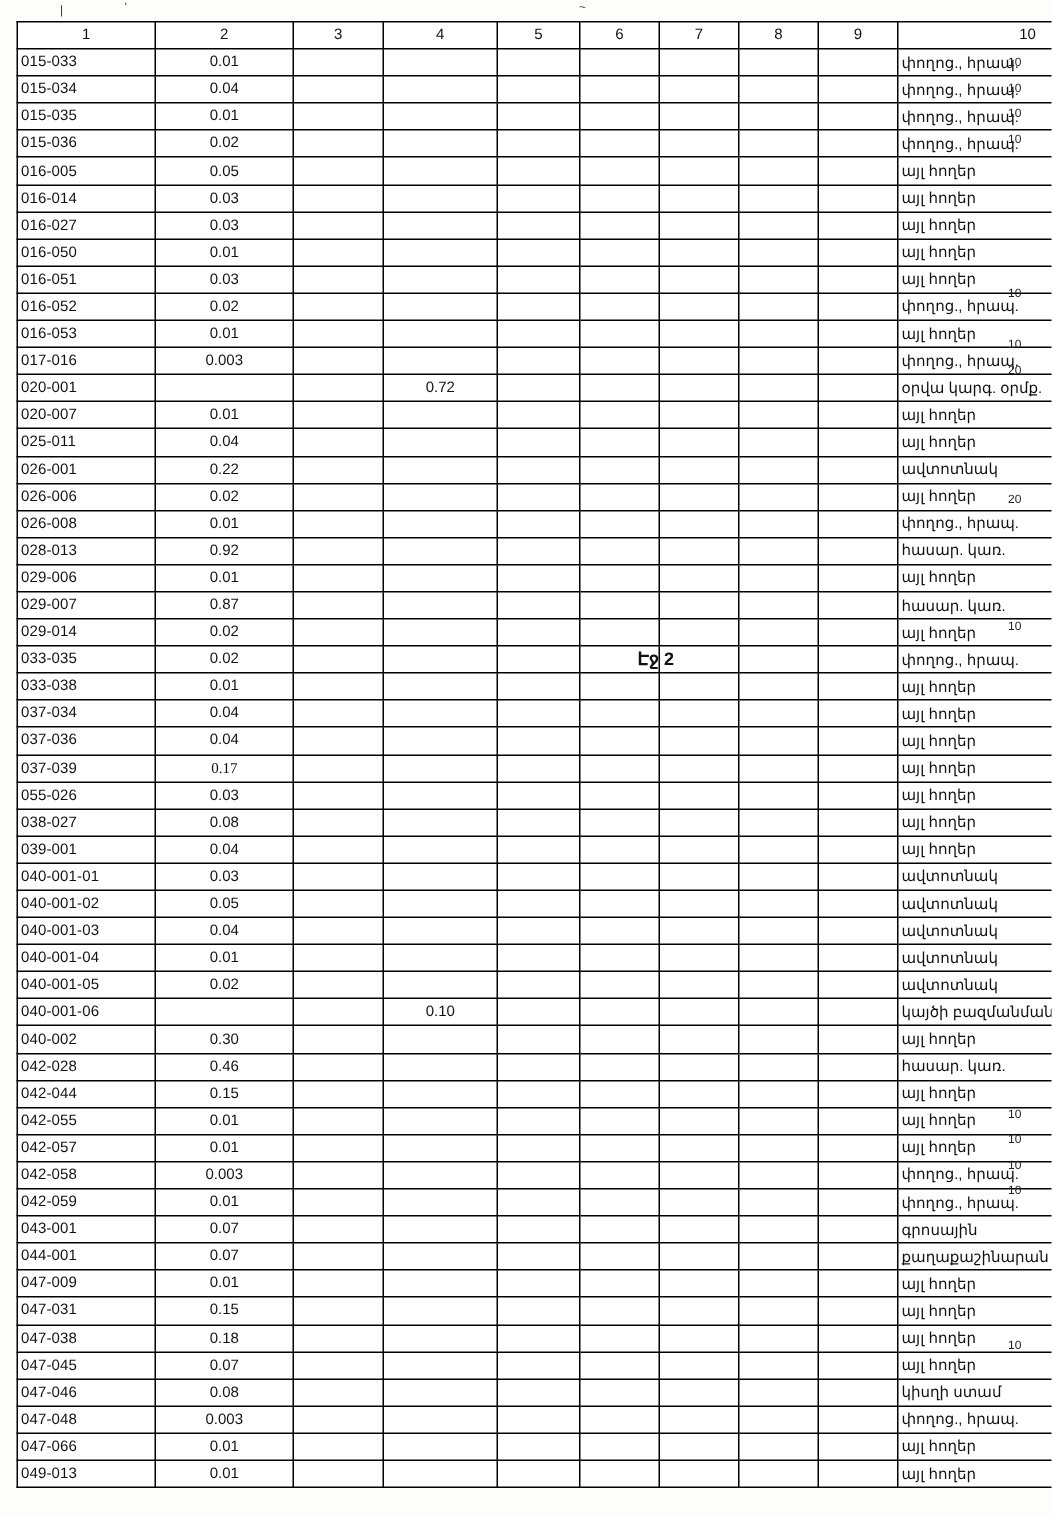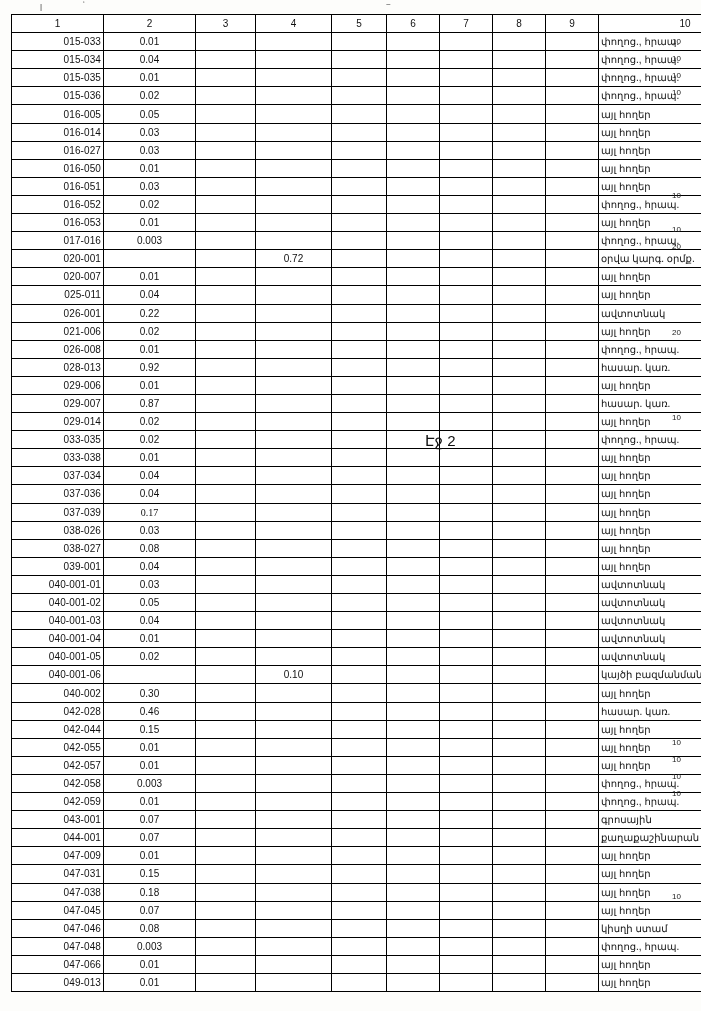--- a/index.html
+++ b/index.html
@@ -67,21 +67,21 @@
   col.c3 { width: 60px; }
   col.c4 { width: 76px; }
   col.c5 { width: 55px; }
   col.c6 { width: 53px; }
   col.c7 { width: 53px; }
   col.c8 { width: 53px; }
   col.c9 { width: 53px; }
   col.c10 { width: 173px; }
 
   td.code {
-    text-align: right;
+    text-align: left;
     padding-left: 3px;
     font-size: 10px;
     letter-spacing: 0.1px;
   }
   td.num {
     text-align: center;
     font-size: 10px;
   }
   td.blank { }
   td.desc {
@@ -101,22 +101,22 @@
   }
   .margin-notes .mn {
     position: absolute;
     left: 0;
     font-size: 8px;
     color: #222;
     white-space: nowrap;
   }
   .float-note {
     position: absolute;
-    font-size: 15px;
-    font-weight: normal;
+    font-size: 12px;
+    font-weight: bold;
     color: #111;
     white-space: nowrap;
   }
 </style>
 </head>
 <body>
 
 <div class="page">
 
   <div class="top-marks">
@@ -339,21 +339,21 @@
           <td class="blank"></td>
           <td class="num"></td>
           <td class="blank"></td>
           <td class="blank"></td>
           <td class="blank"></td>
           <td class="blank"></td>
           <td class="blank"></td>
           <td class="desc">ավտոտնակ</td>
         </tr>
         <tr>
-          <td class="code">021-006</td>
+          <td class="code">026-006</td>
           <td class="num">0.02</td>
           <td class="blank"></td>
           <td class="num"></td>
           <td class="blank"></td>
           <td class="blank"></td>
           <td class="blank"></td>
           <td class="blank"></td>
           <td class="blank"></td>
           <td class="desc">այլ հողեր</td>
         </tr>
@@ -471,21 +471,21 @@
           <td class="blank"></td>
           <td class="num"></td>
           <td class="blank"></td>
           <td class="blank"></td>
           <td class="blank"></td>
           <td class="blank"></td>
           <td class="blank"></td>
           <td class="desc">այլ հողեր</td>
         </tr>
         <tr>
-          <td class="code">038-026</td>
+          <td class="code">055-026</td>
           <td class="num">0.03</td>
           <td class="blank"></td>
           <td class="num"></td>
           <td class="blank"></td>
           <td class="blank"></td>
           <td class="blank"></td>
           <td class="blank"></td>
           <td class="blank"></td>
           <td class="desc">այլ հողեր</td>
         </tr>

